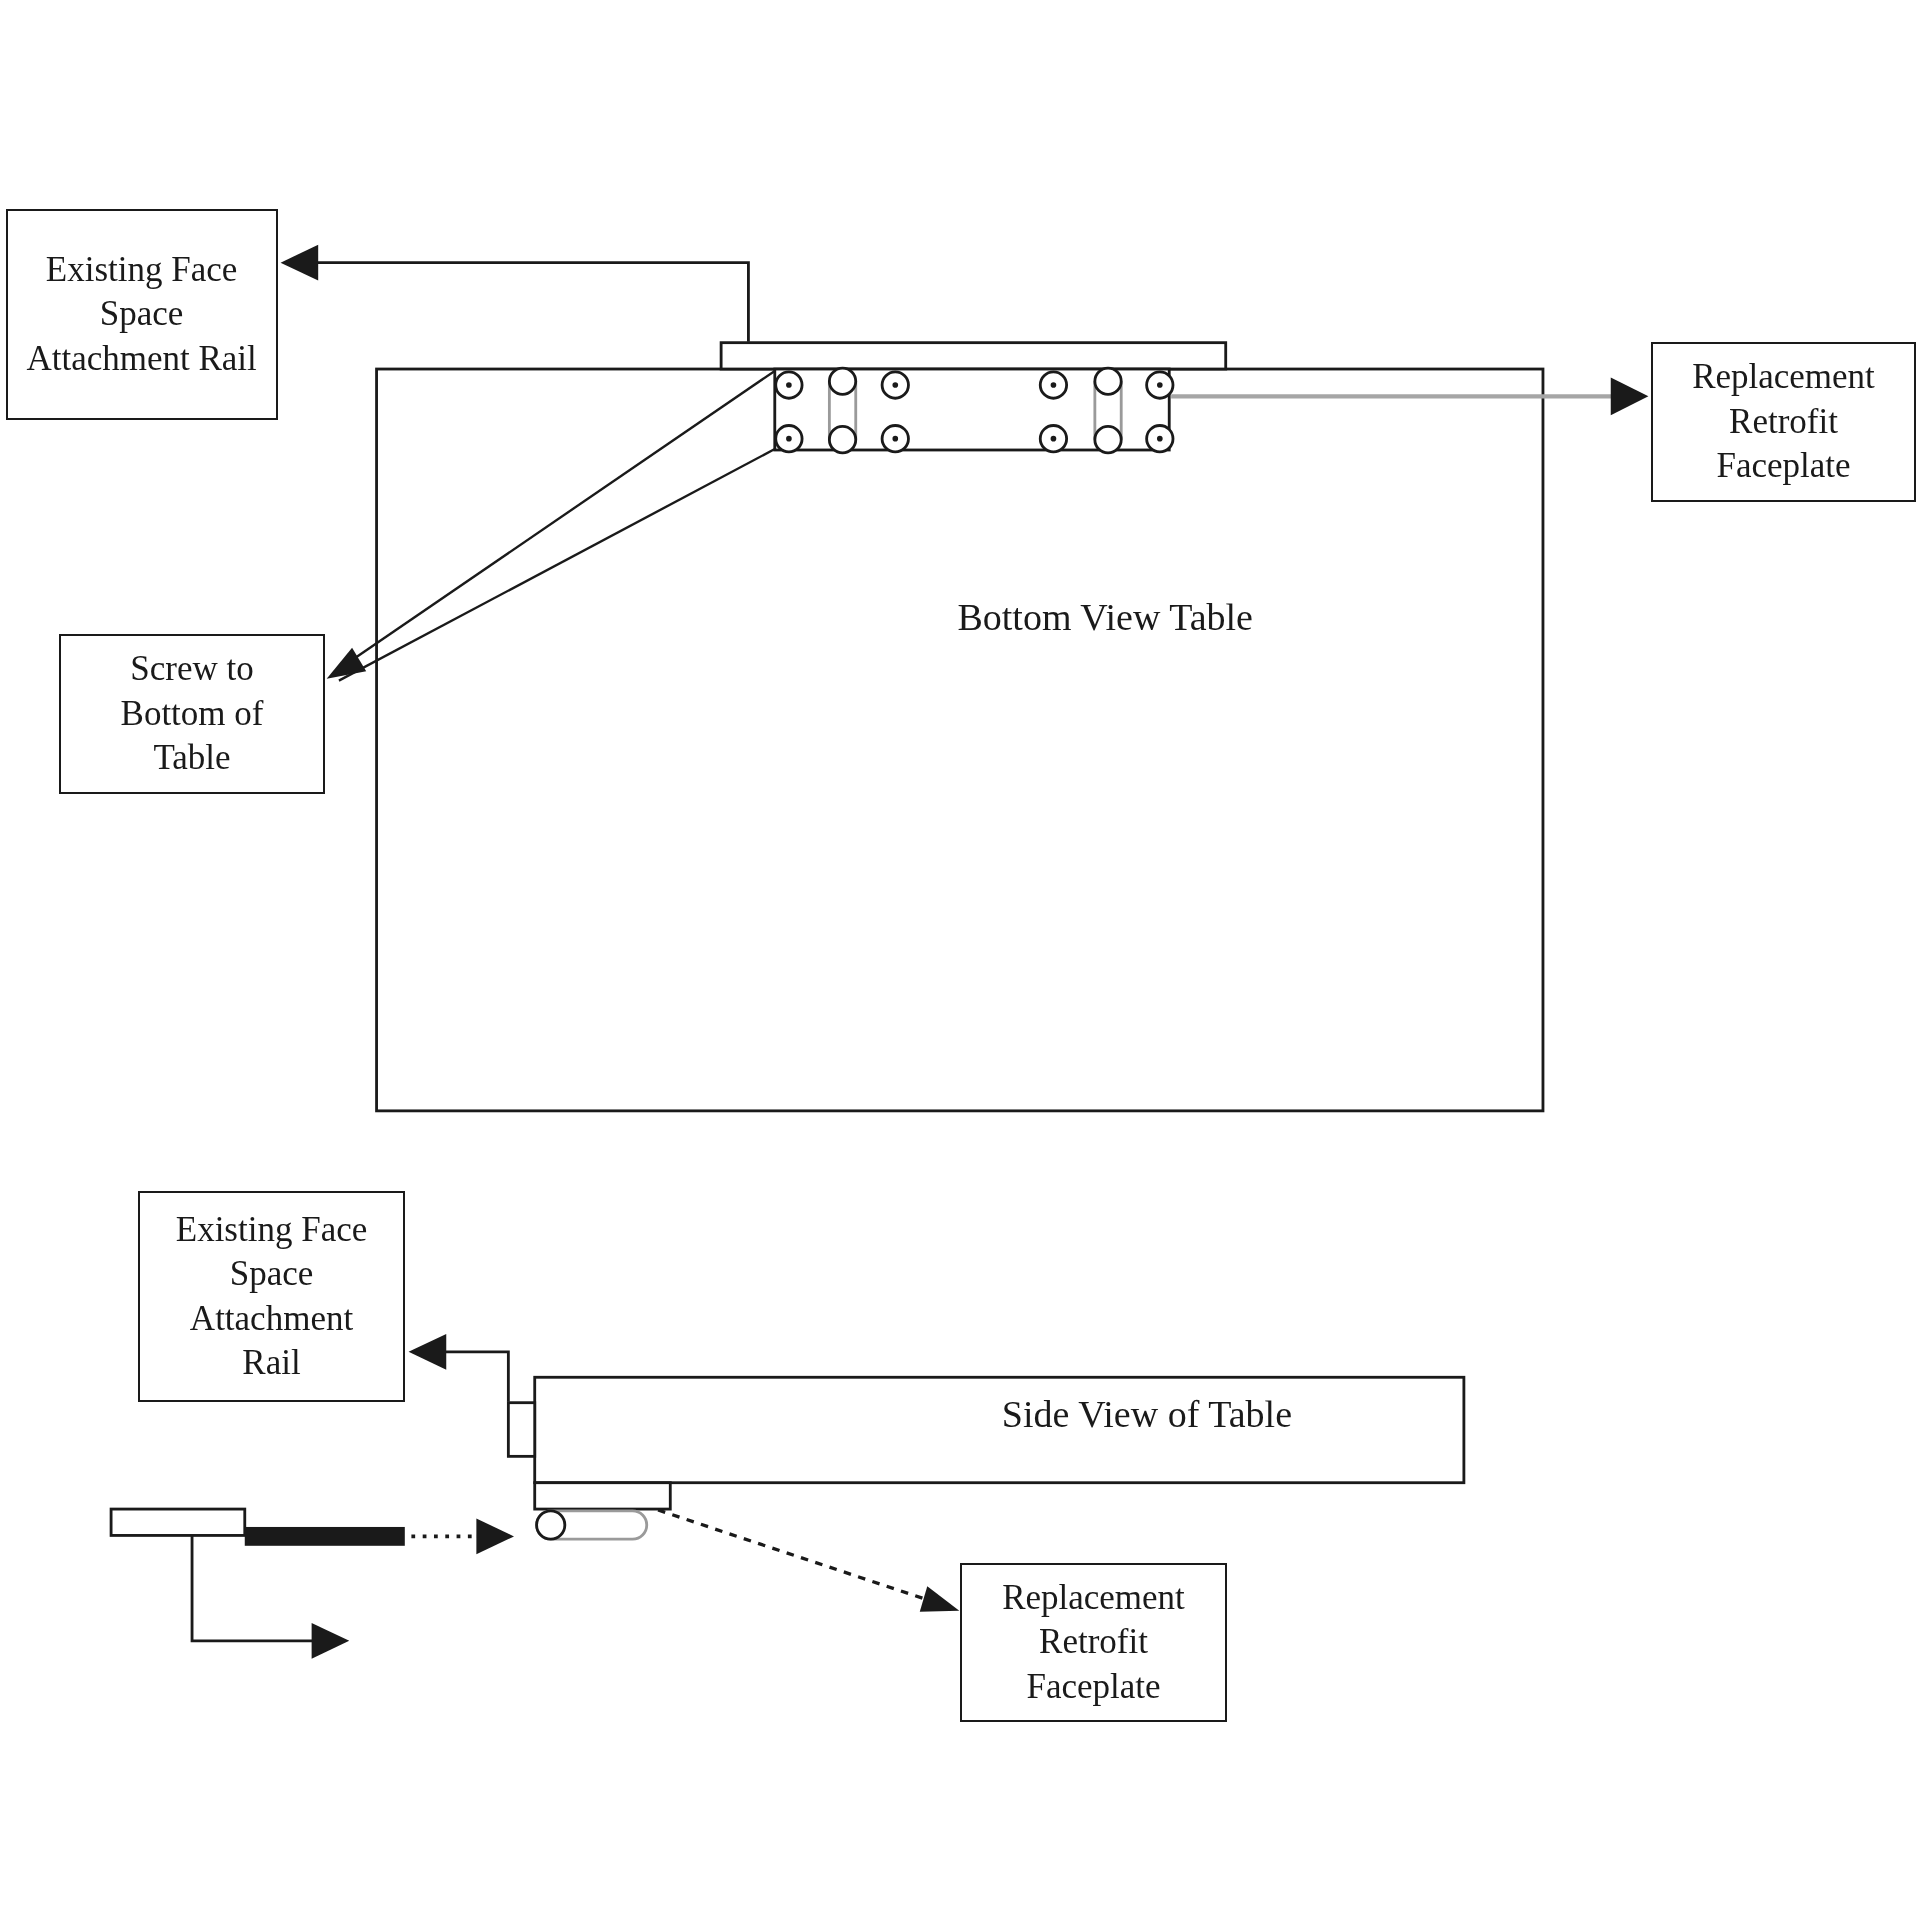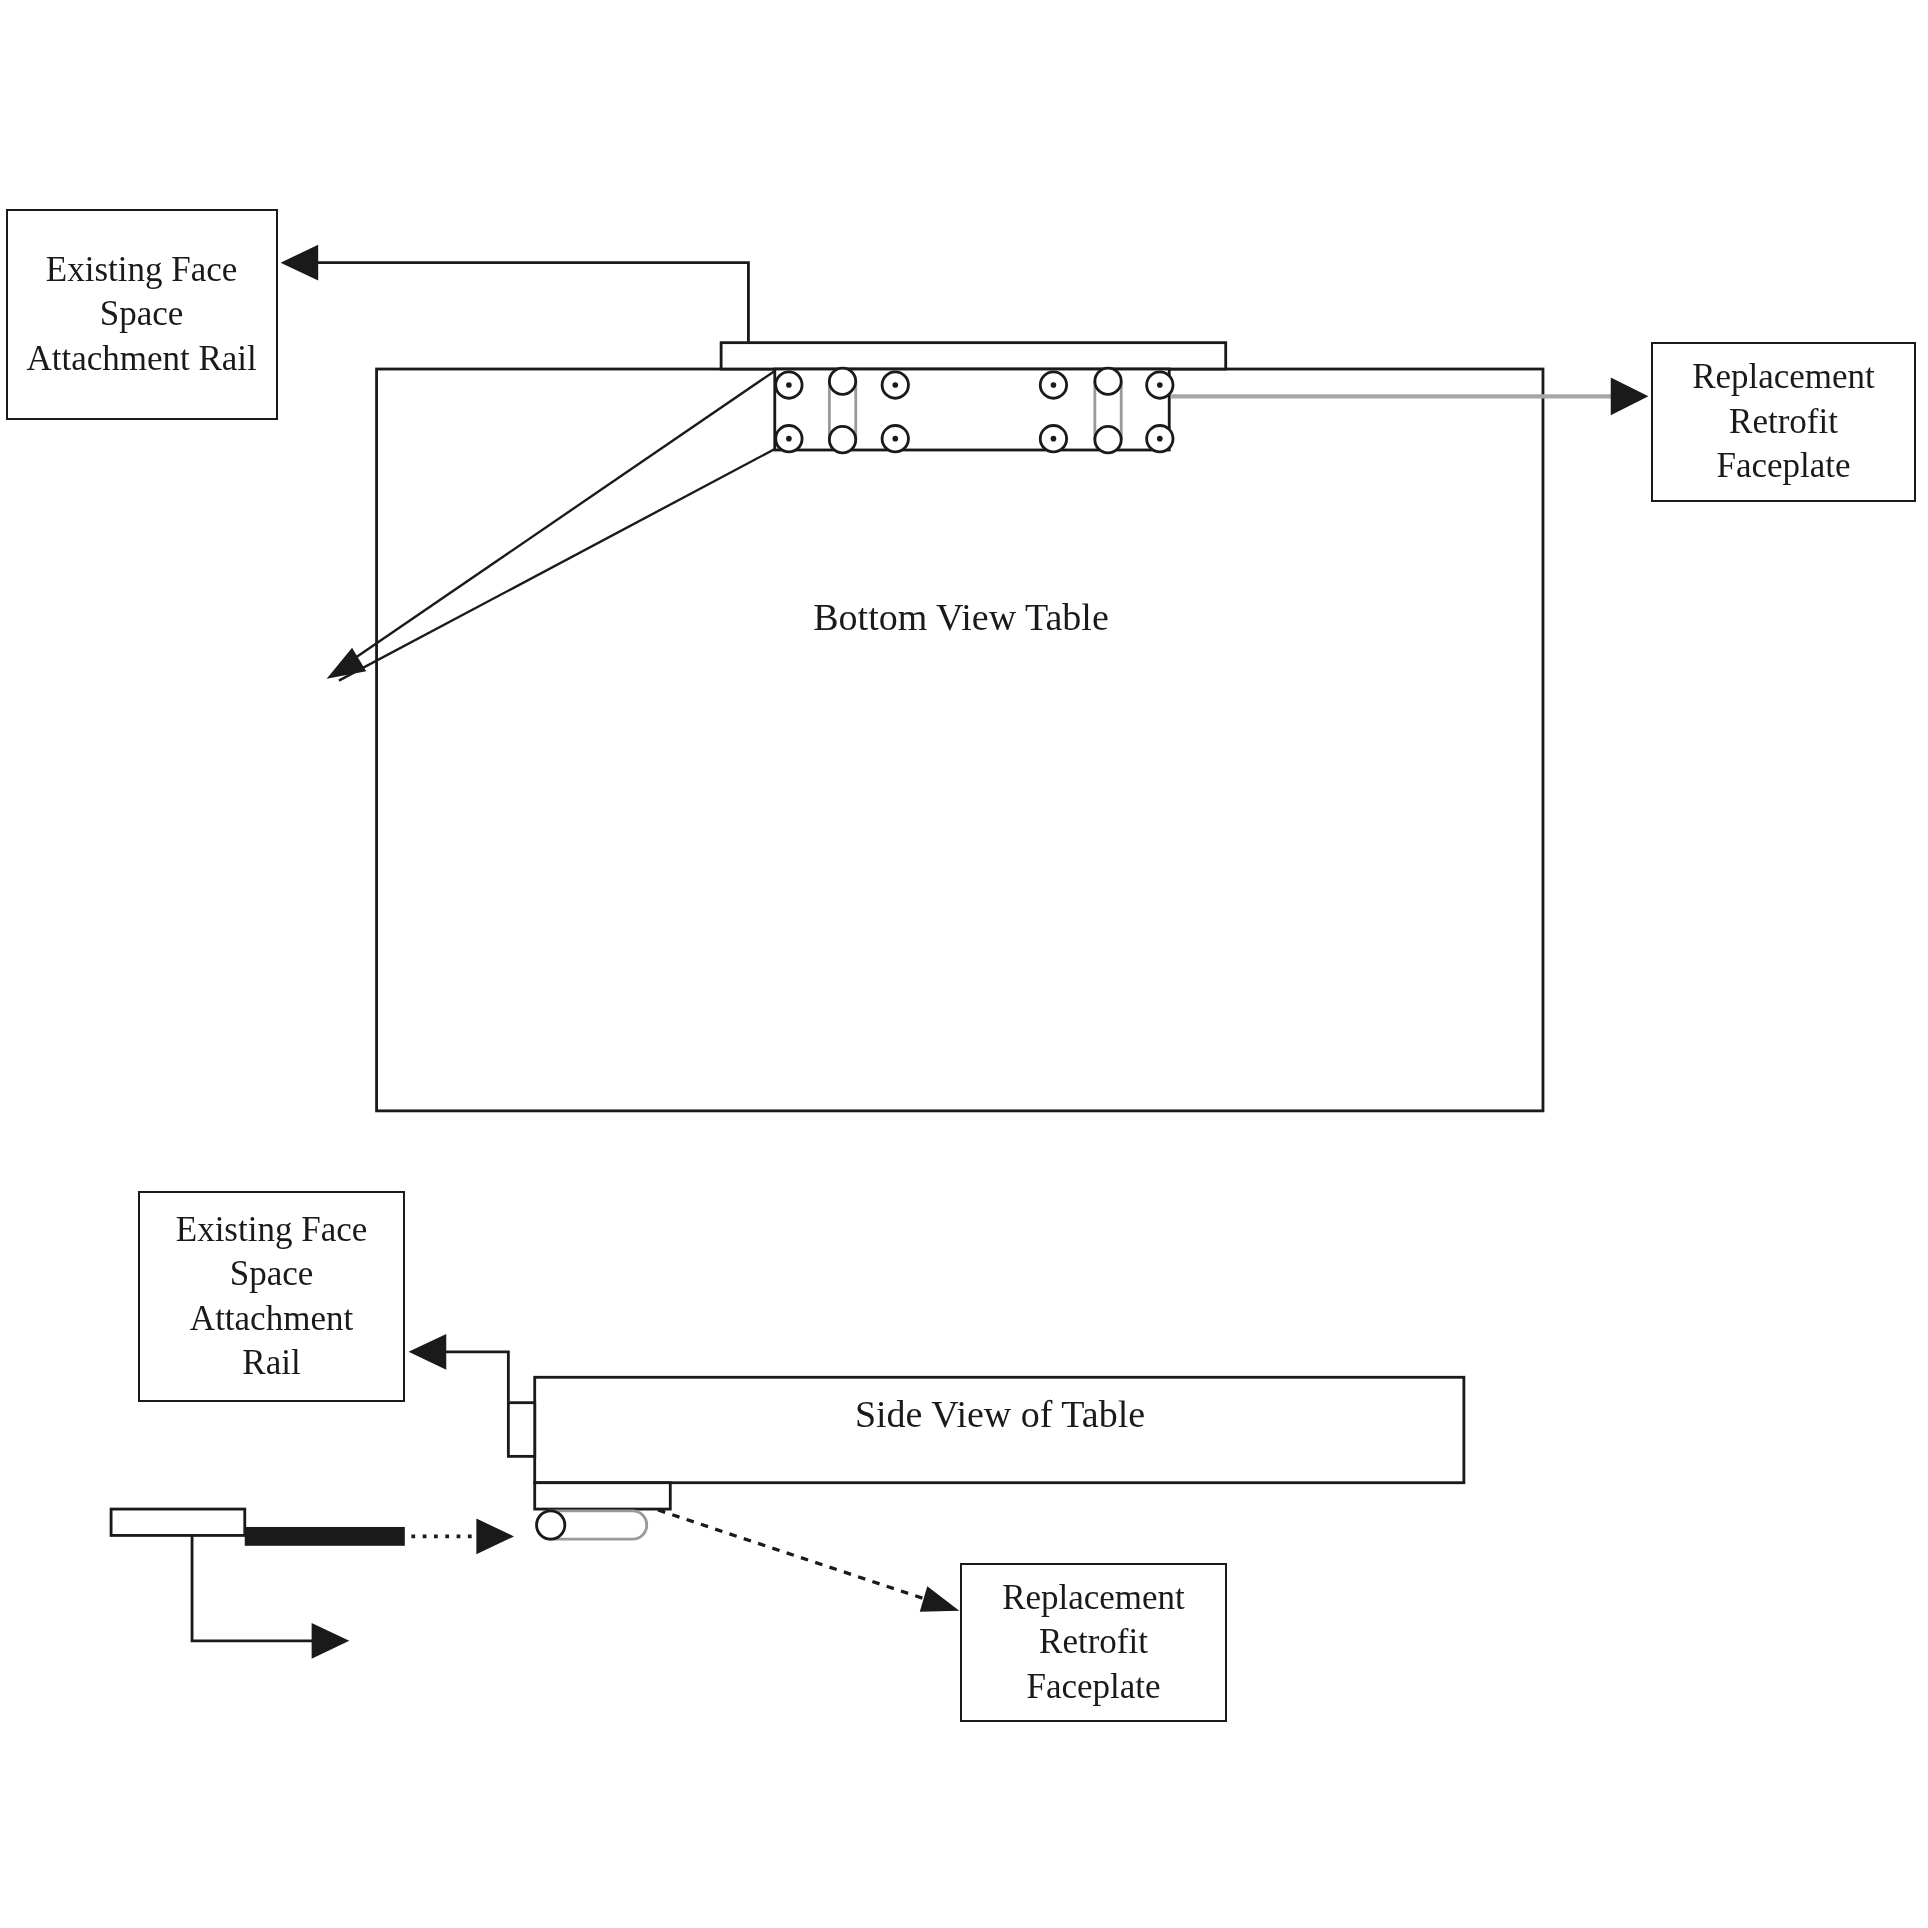--- a/index.html
+++ b/index.html
@@ -8,21 +8,21 @@
     font-family:"Liberation Serif","DejaVu Serif",serif;color:#1a1a1a;
   }
   #linework{position:absolute;left:0;top:0;z-index:1;}
   .box{
     position:absolute;z-index:2;box-sizing:border-box;
     background:#ffffff;border:2.8px solid #1a1a1a;
     display:flex;align-items:center;justify-content:center;text-align:center;
     font-size:35px;line-height:1.27;padding:14px 17px;
   }
   .view-title{
-    position:absolute;z-index:2;width:584px;text-align:center;
+    position:absolute;z-index:2;width:584px;text-align:right;
     font-size:38px;white-space:nowrap;font-family:Liberation Serif, serif;
   }
   
   #box-rail-top   {left:5.6px;    top:209px;  width:272px; height:211px;}
   #box-face-top   {left:1651px; top:342px;  width:265px; height:160px;}
   #box-screw      {left:59px;   top:634px;  width:266px; height:160px;}
   #box-rail-side  {left:138px;  top:1191px; width:267px; height:211px;}
   #box-face-side  {left:960px; top:1563px; width:267px; height:159px;}
   #box-headrest   {left:351px;  top:1615px; width:289px; height:107px;}
   #title-bottom-view{left:669px; top:595px;}
@@ -131,20 +131,23 @@
   </svg>
 
   <div class="box" id="box-rail-top">
     <span>Existing Face Space Attachment Rail</span>
   </div>
 
   <div class="box" id="box-face-top">
     <span>Replacement Retrofit Faceplate</span>
   </div>
 
+  <div class="box" id="box-screw">
+    <span>Screw to Bottom of Table</span>
+  </div>
 
   <div class="view-title" id="title-bottom-view">
     <span>Bottom View Table</span>
   </div>
 
   <div class="box" id="box-rail-side">
     <span>Existing Face Space Attachment Rail</span>
   </div>
 
   <div class="view-title" id="title-side-view">

